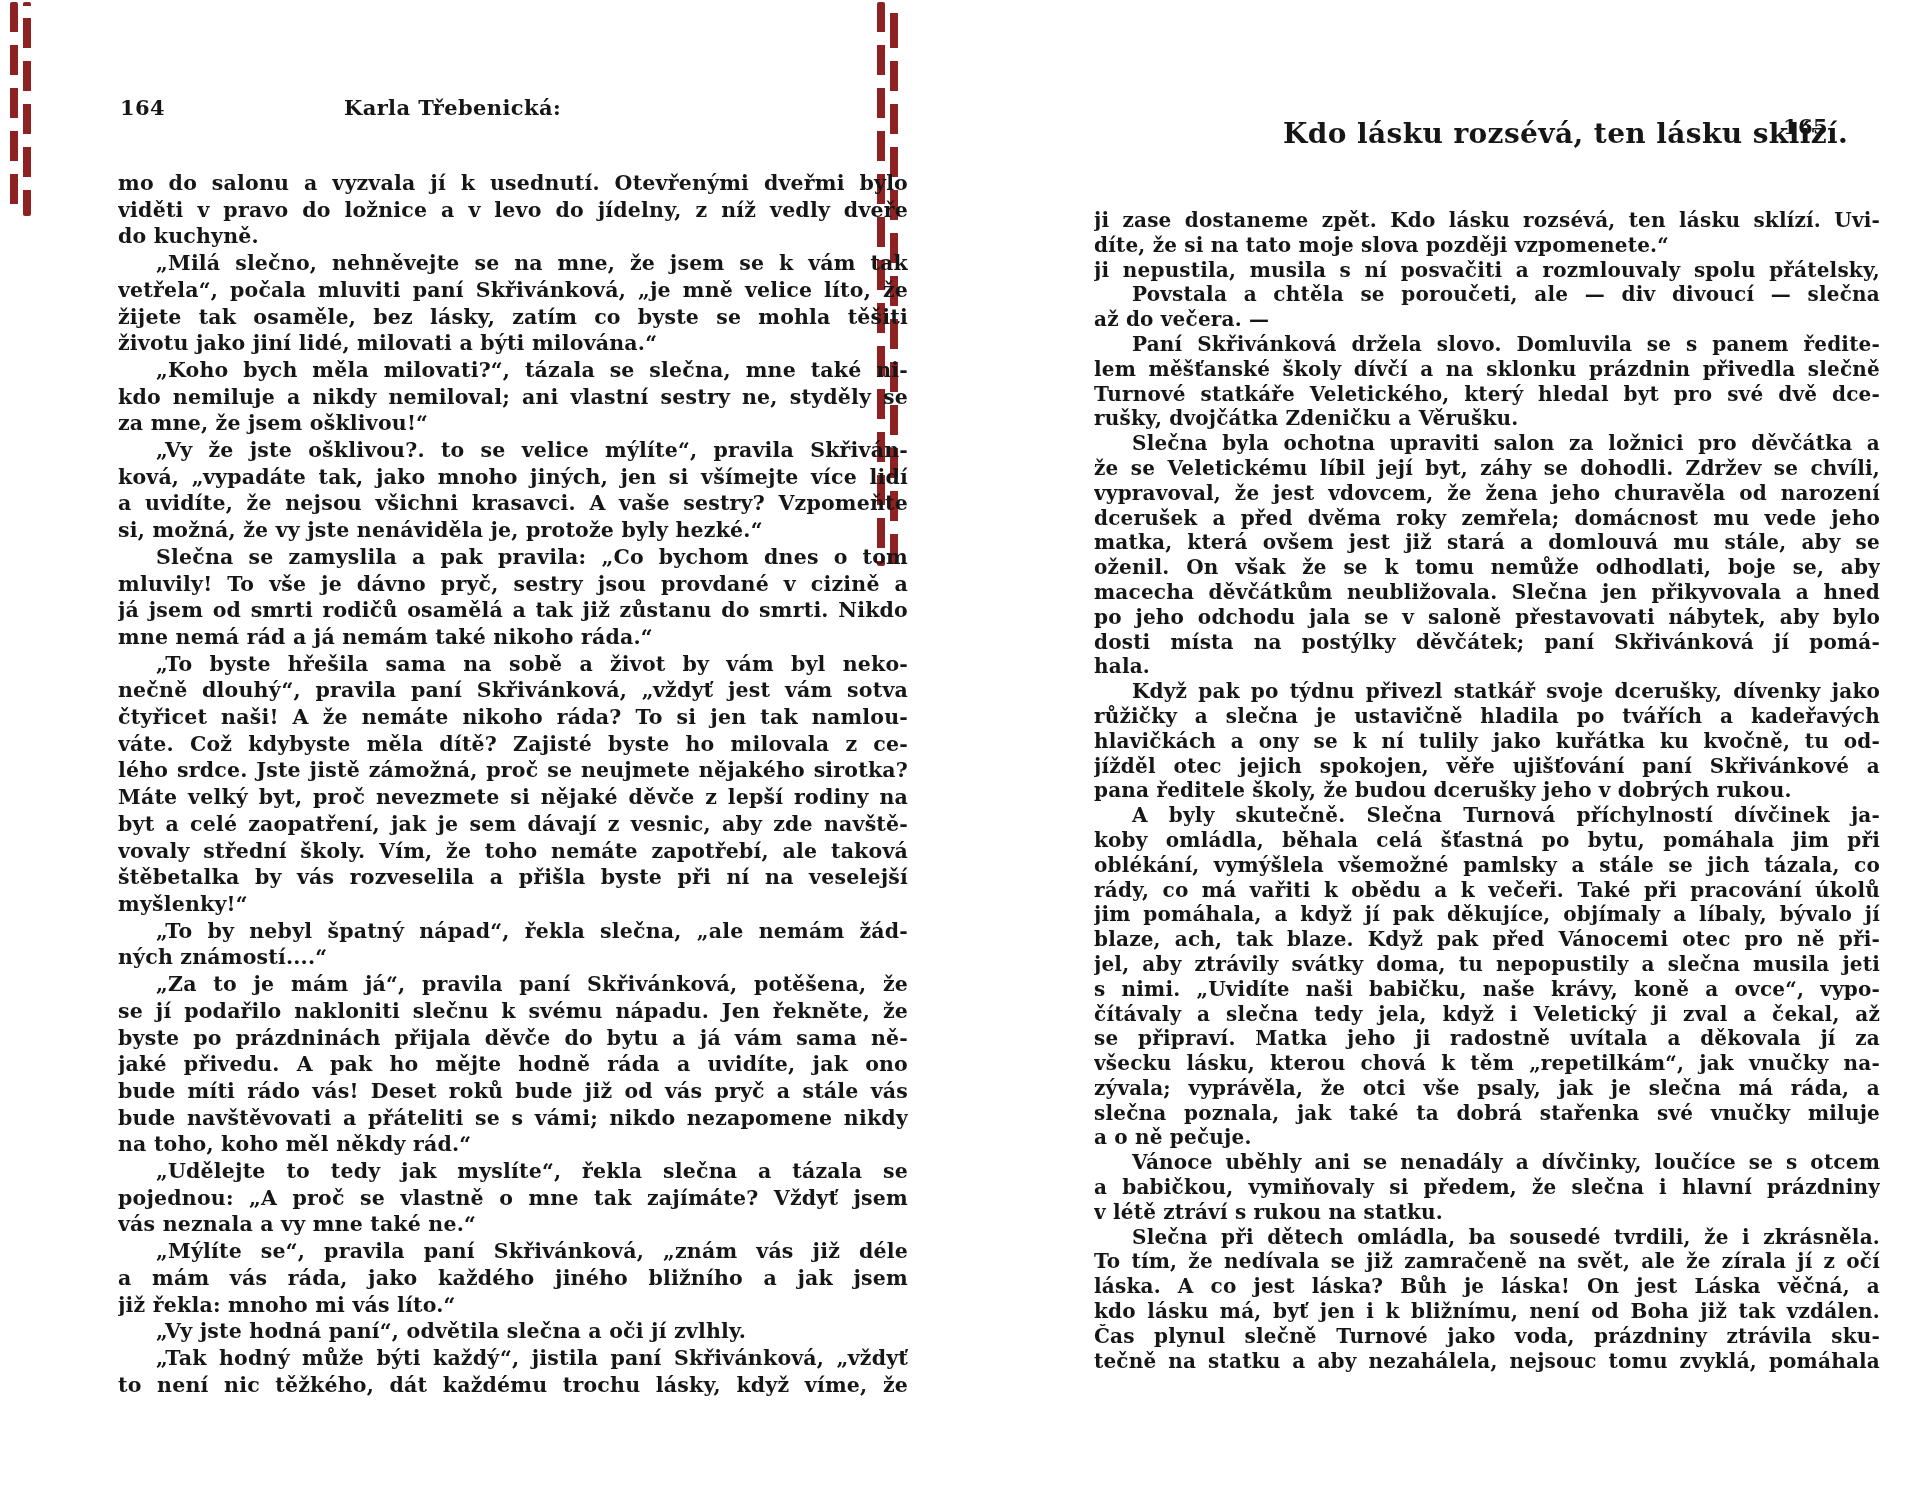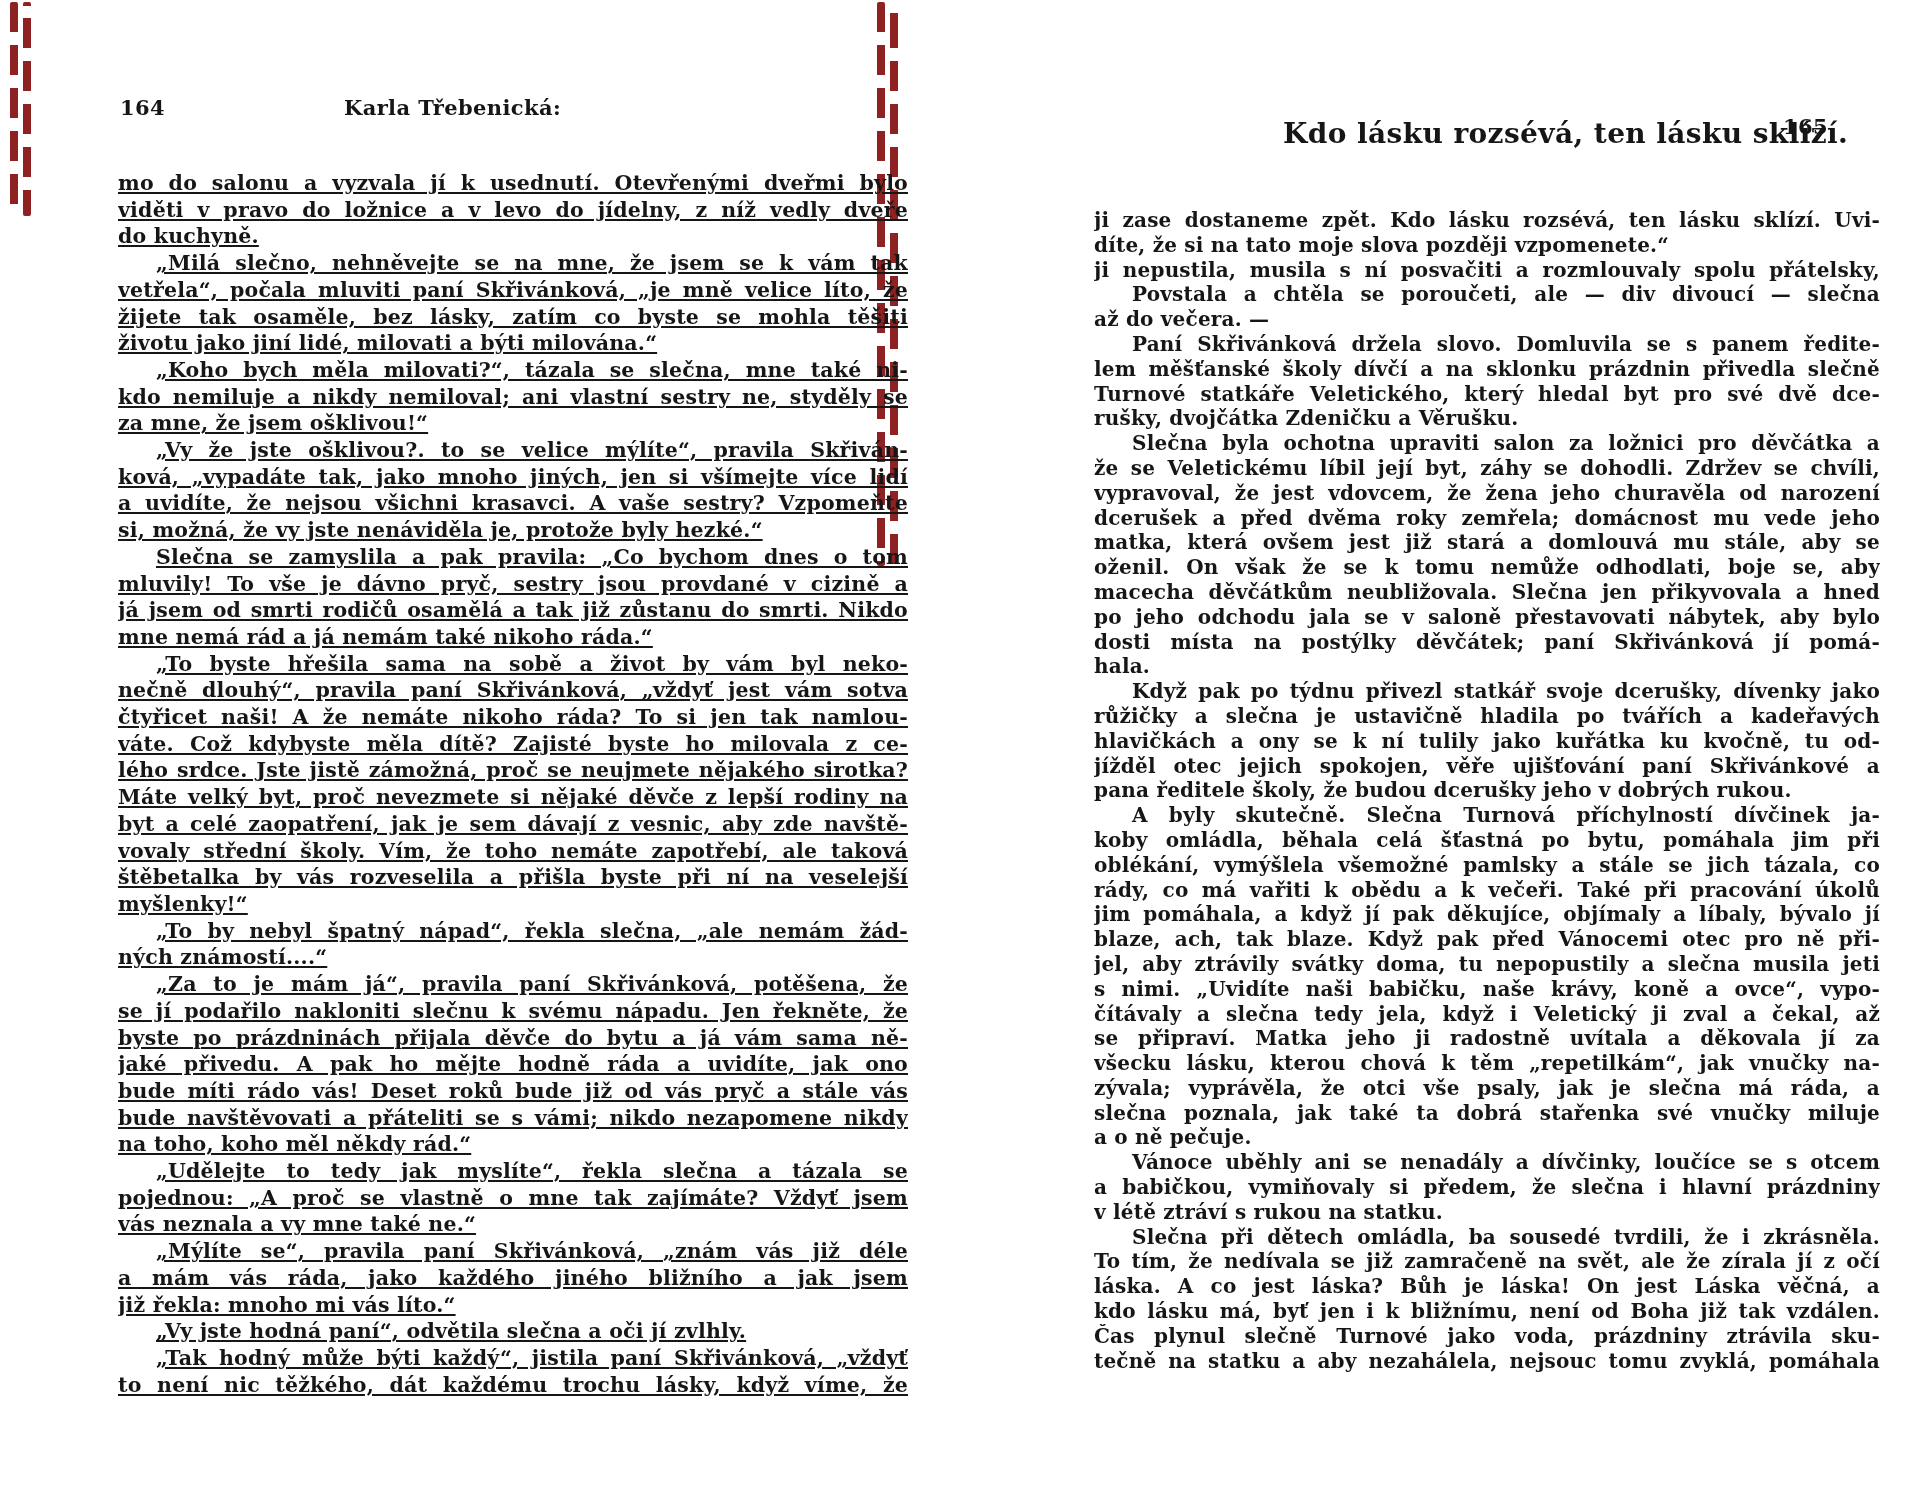--- a/index.html
+++ b/index.html
@@ -35,21 +35,21 @@
   .hdr.num-left    { left: 120px;  top: 95px;  }
   .hdr.title-left  { left: 344px;  top: 95px;  }
   .hdr.title-right { left: 1283px; top: 117px; font-size: 28px; }
   .hdr.num-right   { left: 1783px; top: 114px; }
 
   .text-block {
     position: absolute;
     font-weight: 700;
     letter-spacing: 0.2px;
   }
-  .text-block.left  { left: 118px;  top: 170px; width: 790px; font-size: 20.5px; line-height: 26.7px; text-decoration: underline; }
+  .text-block.left  { left: 118px;  top: 170px; width: 790px; font-size: 20.5px; line-height: 26.7px; }
   .text-block.right { left: 1094px; top: 208px; width: 786px; font-size: 20px;   line-height: 24.8px; }
 
   .line {
     text-align: justify;
     text-align-last: justify;
     overflow: hidden;
     max-height: 27px;
   }
   .line.end    { text-align-last: left; }
   .line.indent { text-indent: 38px; }

